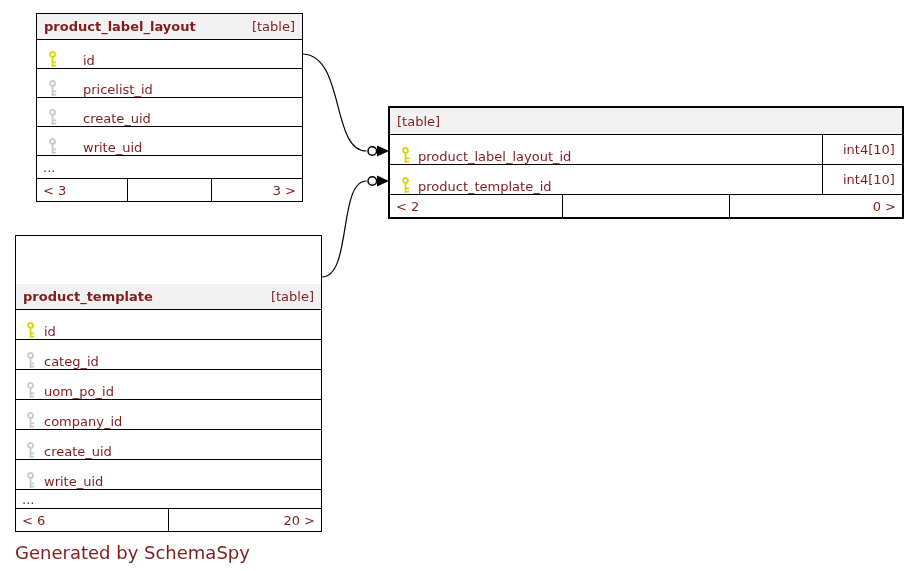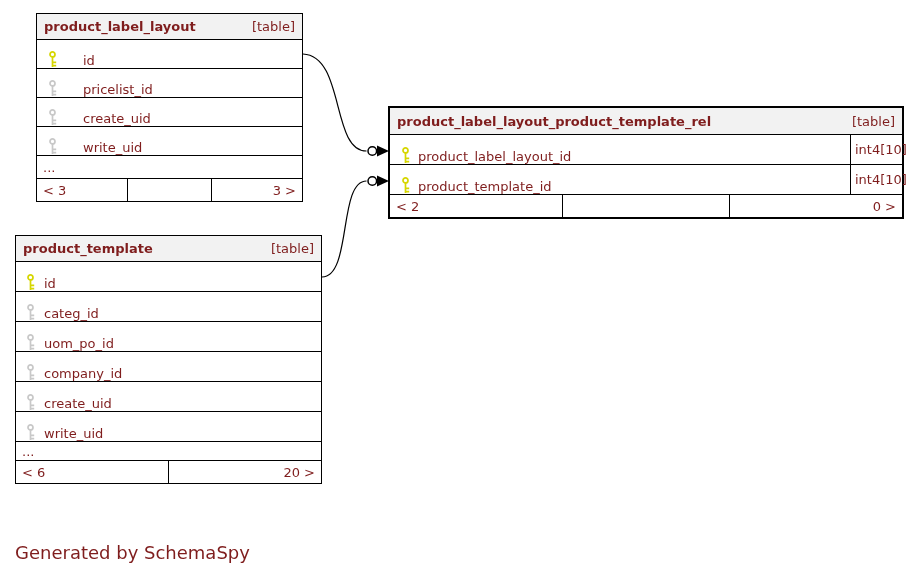--- a/index.html
+++ b/index.html
@@ -58,28 +58,28 @@
   .tbl1 .t-dots{height:23px;}
   .tbl1 .t-footer{height:22px;}
 
   
   .tbl2{left:388px;top:106px;width:516px;}
   .tbl2 .t-header{height:27px;}
   .tbl2 .t-row{height:30px;}
   .tbl2 .key-icon{margin-left:11px;}
   .tbl2 .col-name{margin-left:8px;}
   .tbl2 .col-type{
-    margin-left:auto;width:52px;align-self:stretch;display:flex;align-items:center;
-    border-left:1px solid var(--border);padding-left:4px;box-sizing:border-box;
+    margin-left:auto;width:80px;align-self:stretch;display:flex;align-items:center;
+    border-left:1px solid var(--border);padding-left:20px;box-sizing:border-box;
   }
   .tbl2 .t-footer{height:22px;}
 
   
   .tbl3{left:15px;top:235px;width:307px;}
-  .tbl3 .t-header{height:26px;}
+  .tbl3 .t-header{height:26px;margin-top:48px;}
   .tbl3 .t-row{height:30px;}
   .tbl3 .key-icon{margin-left:10px;}
   .tbl3 .col-name{margin-left:9px;}
   .tbl3 .t-dots{height:19px;}
   .tbl3 .t-footer{height:22px;}
 
   .credit{position:absolute;left:15px;top:542px;font-size:18px;z-index:2;}
 </style>
 </head>
 <body>
@@ -143,21 +143,20 @@
     <div class="t-dots">...</div>
     <div class="t-footer">
       <span class="f-left">&lt; 3</span>
       <span class="f-mid"></span>
       <span class="f-right">3 &gt;</span>
     </div>
   </div>
 
   <div class="table-node rel tbl2">
     <div class="t-header">
-      <span class="t-title">product_label_layout_product_template_rel</span>
       <span class="t-tag">[table]</span>
     </div>
     <div class="t-row">
       <span class="key-icon pk">
           <svg width="9" height="17" viewBox="0 0 9 17">
             <circle cx="4.5" cy="3.4" r="2.5" fill="none" stroke="currentColor" stroke-width="1.7"></circle>
             <path d="M4.5 6 V16 M4.5 11.3 H8.2 M4.5 14.6 H8.2" stroke="currentColor" stroke-width="1.7" fill="none"></path>
           </svg>
         </span>
       <span class="col-name">product_label_layout_id</span>

